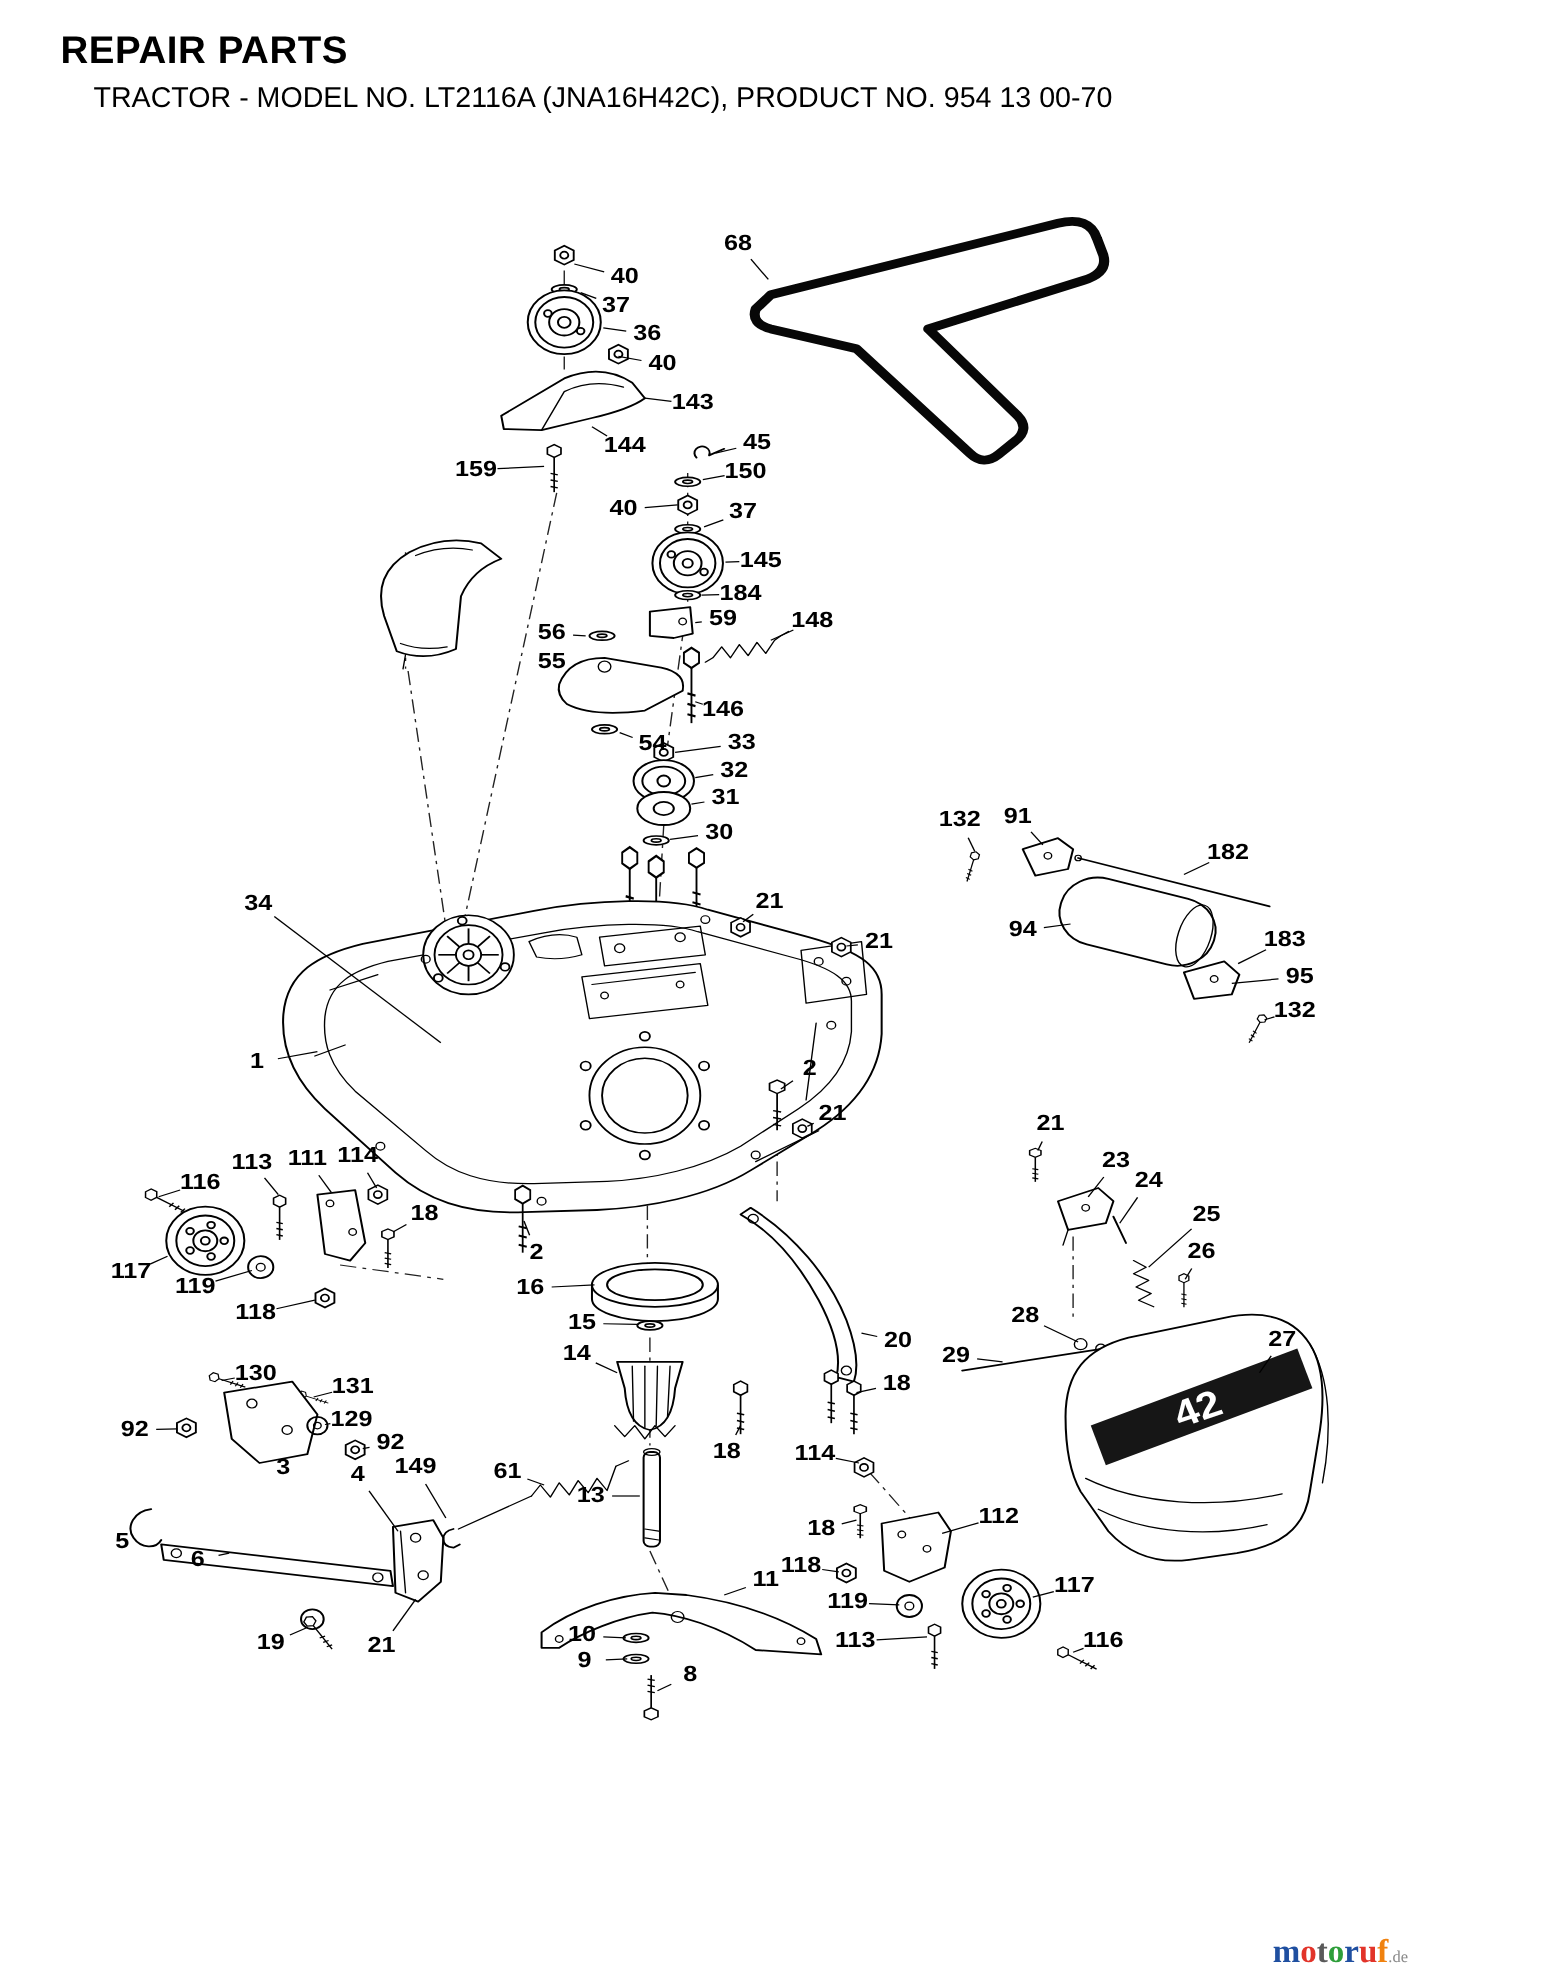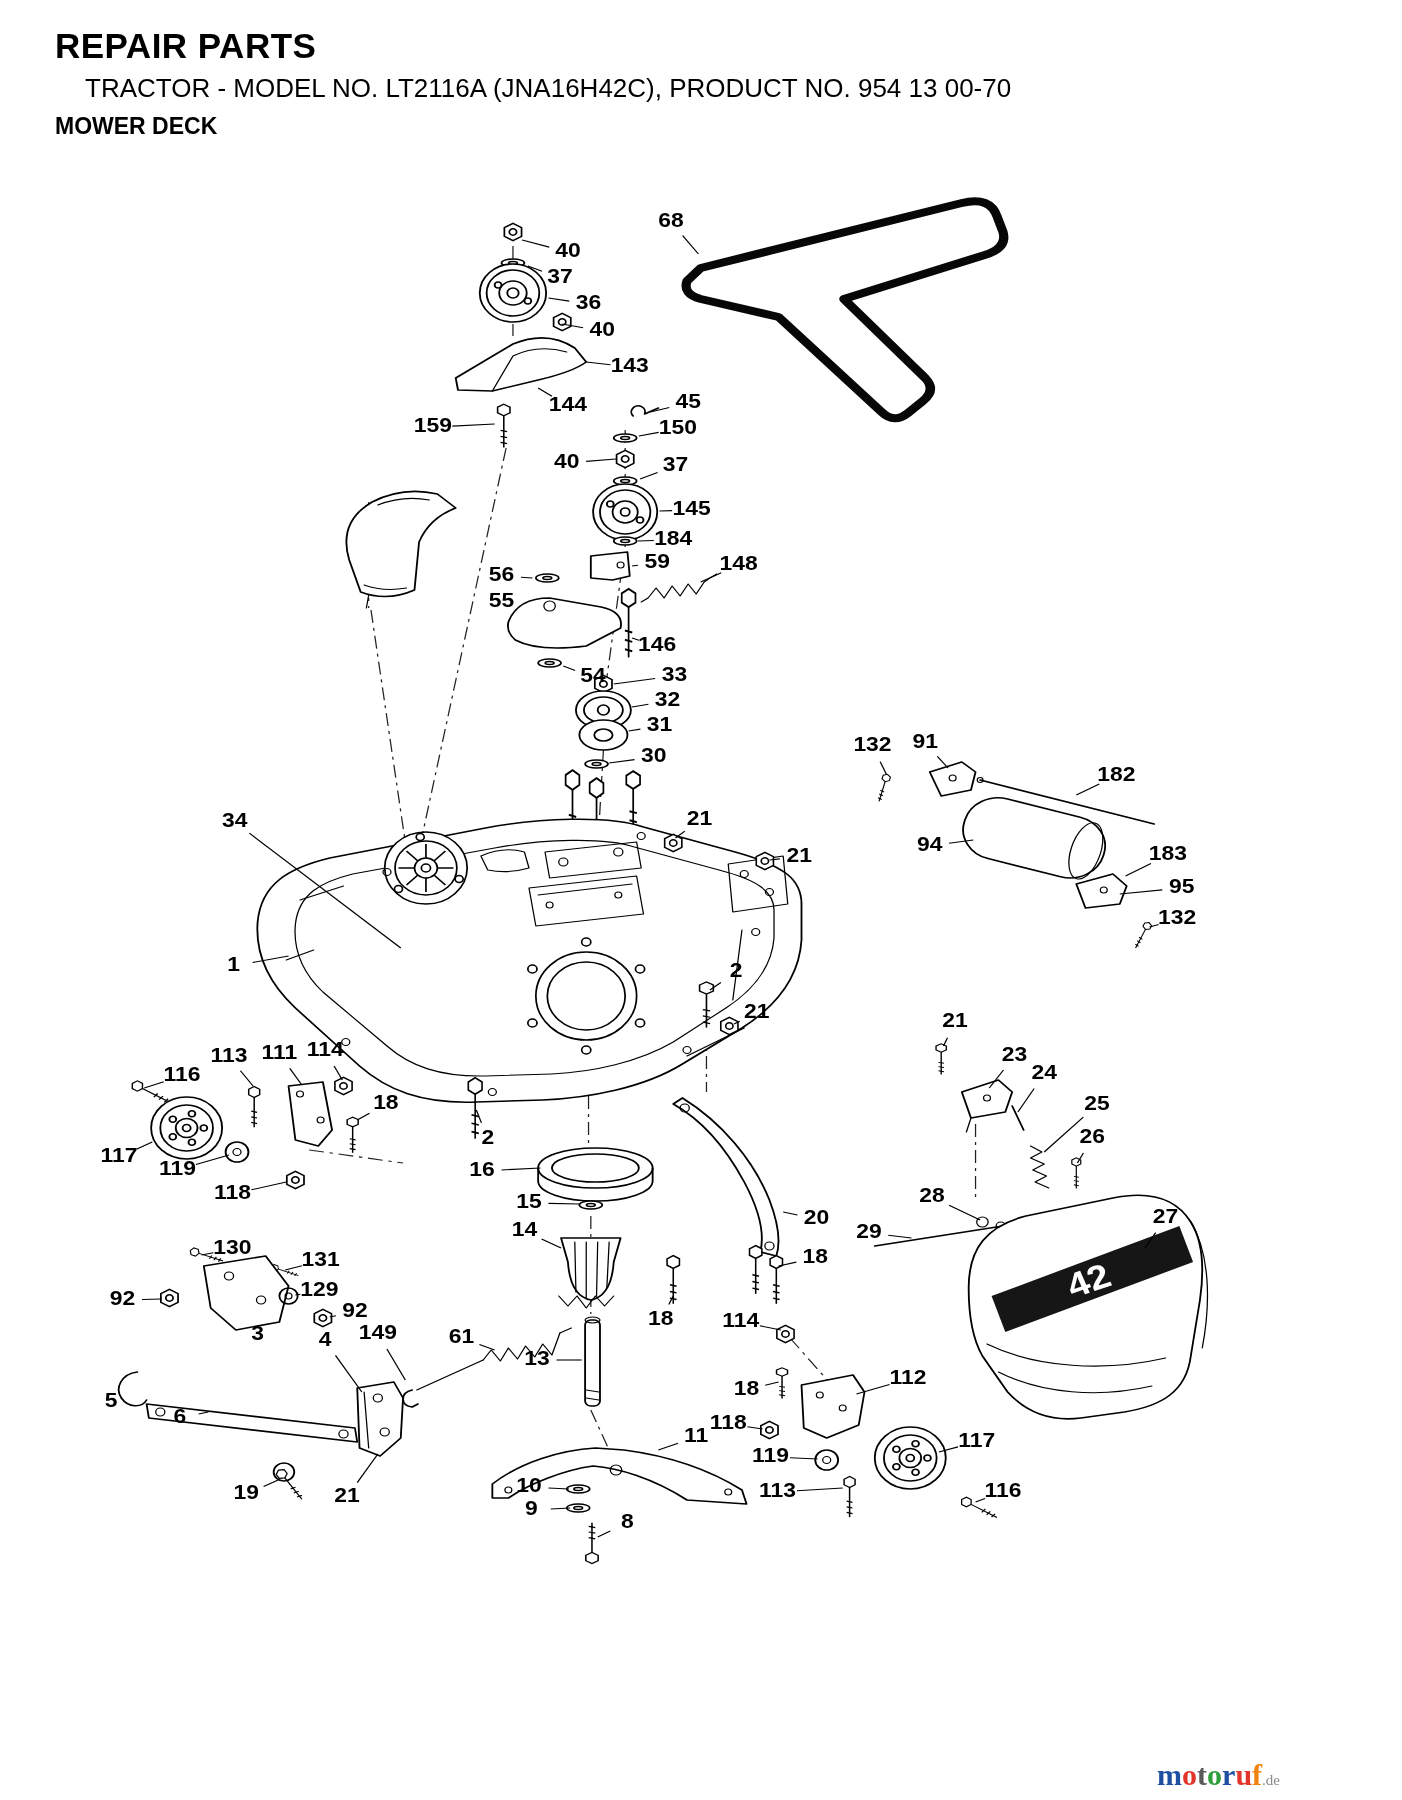--- a/index.html
+++ b/index.html
@@ -24,21 +24,20 @@
   .watermark .wm-suffix{font-size:15px;color:#8a8a8a;font-weight:400;text-align:right;}
 </style>
 </head>
 <body>
 
 <div class="page">
 
   <div class="hdr">
     <h1>REPAIR PARTS</h1>
     <h2>TRACTOR - MODEL NO. LT2116A (JNA16H42C), PRODUCT NO. 954 13 00-70</h2>
-    <h3>MOWER DECK</h3>
   </div>
 
   <svg class="diagram" viewBox="0 0 1402 1800">
     <defs>
       <g id="hexnut">
           <polygon points="-7.5,-4.3 0,-8.6 7.5,-4.3 7.5,4.3 0,8.6 -7.5,4.3"></polygon>
           <circle r="3.2"></circle>
         </g>
       <g id="washerX">
           <ellipse rx="10" ry="4"></ellipse>

